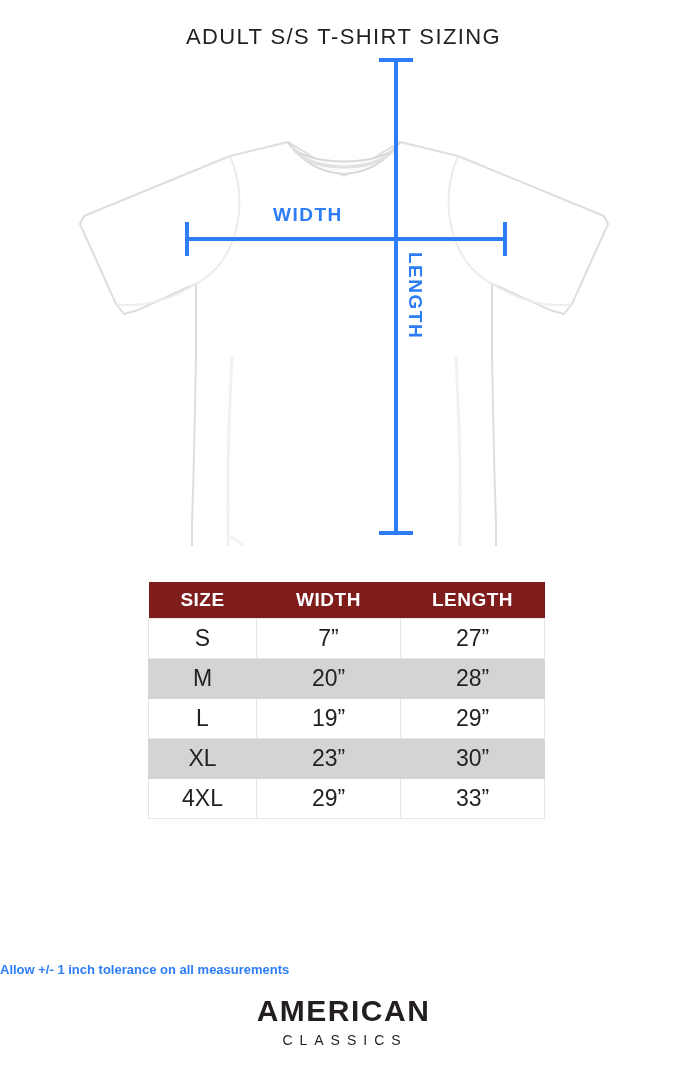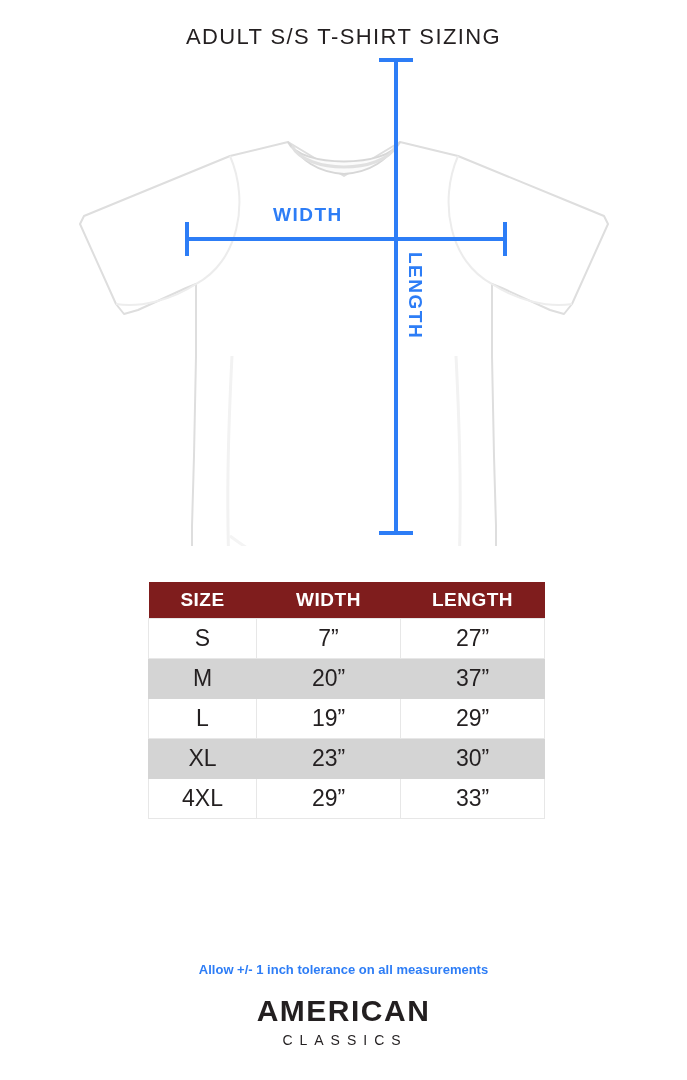--- a/index.html
+++ b/index.html
@@ -149,21 +149,20 @@
   table.size-table tr.even td {
     background: #d4d4d4;
     border: 1px solid #d4d4d4;
   }
 
   .tolerance {
     position: absolute;
     left: 0;
     top: 962px;
     width: 687px;
-    text-align: center;
     color: #2d7df6;
     font-size: 13px;
     font-weight: bold;
   }
 
   
   .brand {
     position: absolute;
     left: 0;
     top: 994px;
@@ -269,21 +268,21 @@
       </thead>
       <tbody>
         <tr class="odd">
           <td>S</td>
           <td>7”</td>
           <td>27”</td>
         </tr>
         <tr class="even">
           <td>M</td>
           <td>20”</td>
-          <td>37”</td>
+          <td>28”</td>
         </tr>
         <tr class="odd">
           <td>L</td>
           <td>19”</td>
           <td>29”</td>
         </tr>
         <tr class="even">
           <td>XL</td>
           <td>23”</td>
           <td>30”</td>

